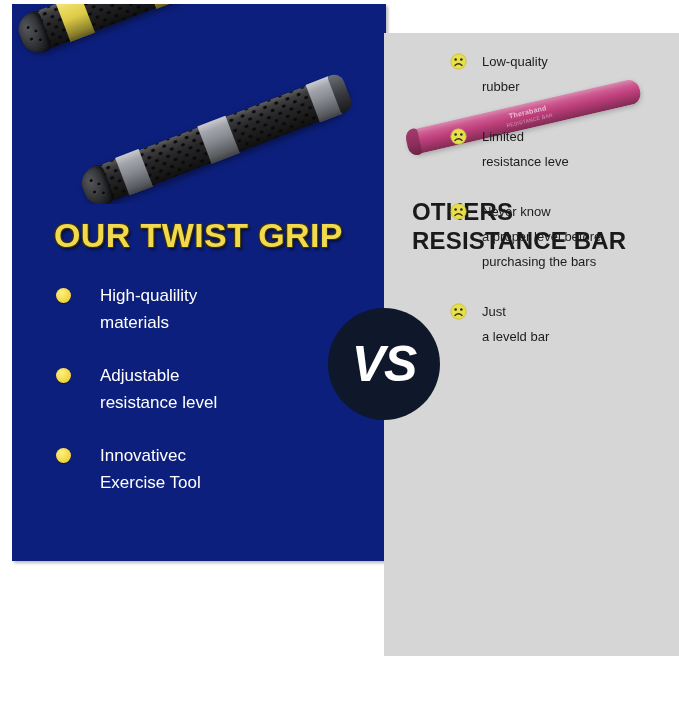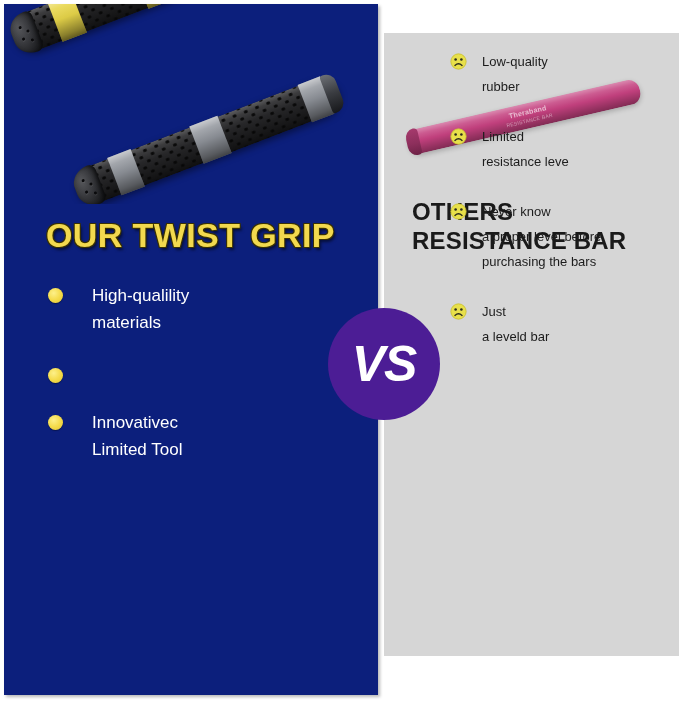--- a/index.html
+++ b/index.html
@@ -19,24 +19,24 @@
     position: absolute;
     left: 0; top: 0;
     width: 679px;
     height: 706px;
     background: #ffffff;
   }
 
   
   .panel-left {
     position: absolute;
-    left: 4px;
+    left: 12px;
     top: 4px;
     width: 374px;
-    height: 691px;
+    height: 557px;
     background: #0c1f7c;
     box-shadow: 2px 2px 3px rgba(0,0,0,0.28);
   }
 
   
   .panel-right {
     position: absolute;
     left: 384px;
     top: 33px;
     width: 295px;
@@ -284,21 +284,21 @@
   }
 
   
   .vs-badge {
     position: absolute;
     left: 328px;
     top: 308px;
     width: 112px;
     height: 112px;
     border-radius: 50%;
-    background: #4c1d95;
+    background: #0f172a;
     display: flex;
     align-items: center;
     justify-content: center;
     z-index: 20;
   }
   .vs-badge span {
     font-size: 50px;
     font-weight: bold;
     font-style: italic;
     color: #ffffff;
@@ -346,25 +346,27 @@
     <div class="title-ours">OUR TWIST GRIP</div>
 
     <div class="list-ours">
       <div class="row-ours">
         <div class="dot"></div>
         <div class="txt-ours">High-qualility
 materials</div>
       </div>
       <div class="row-ours">
         <div class="dot"></div>
+        <div class="txt-ours">Adjustable
+resistance level</div>
       </div>
       <div class="row-ours">
         <div class="dot"></div>
         <div class="txt-ours">Innovativec
-Limited Tool</div>
+Exercise Tool</div>
       </div>
     </div>
   </div>
 
   <div class="panel-right">
 
     <div class="bar-area">
       <div class="pink-bar">
         <div class="endcap"></div>
         <div class="logo">

